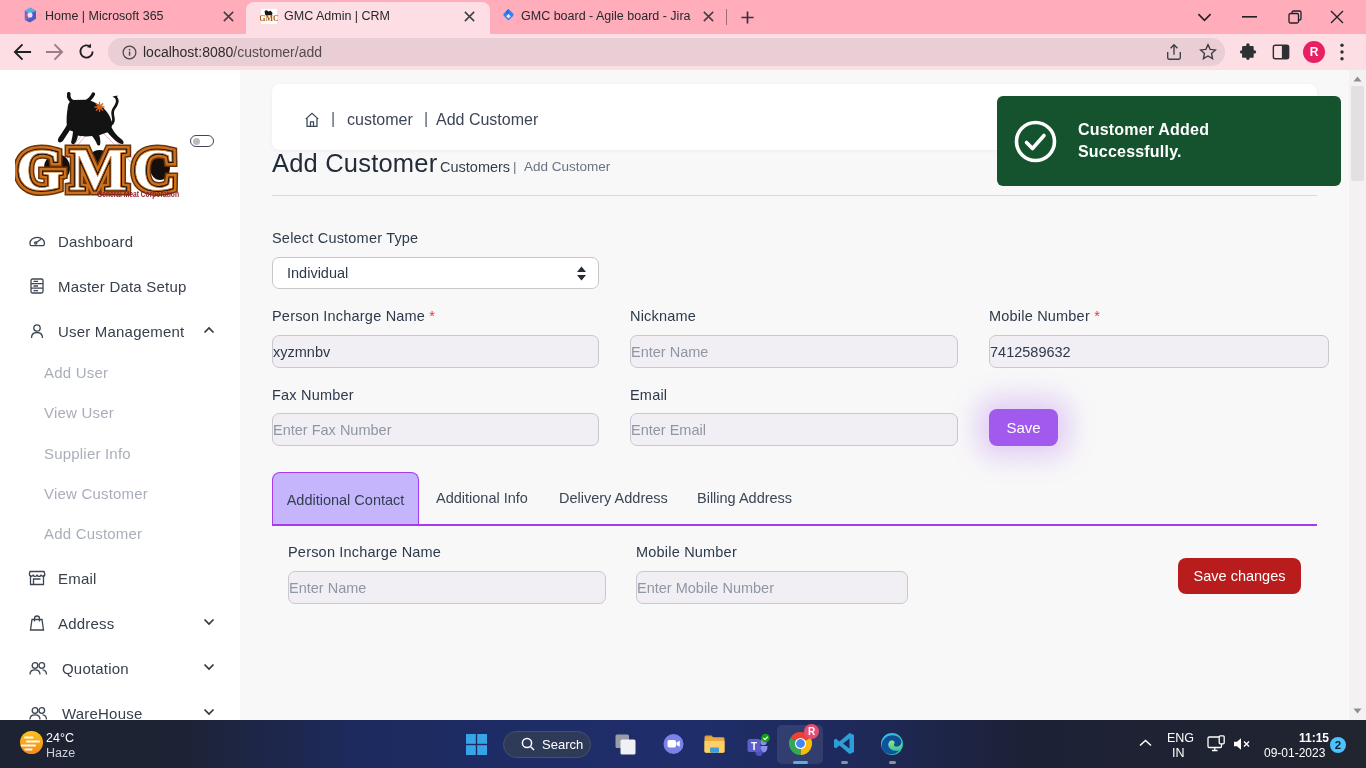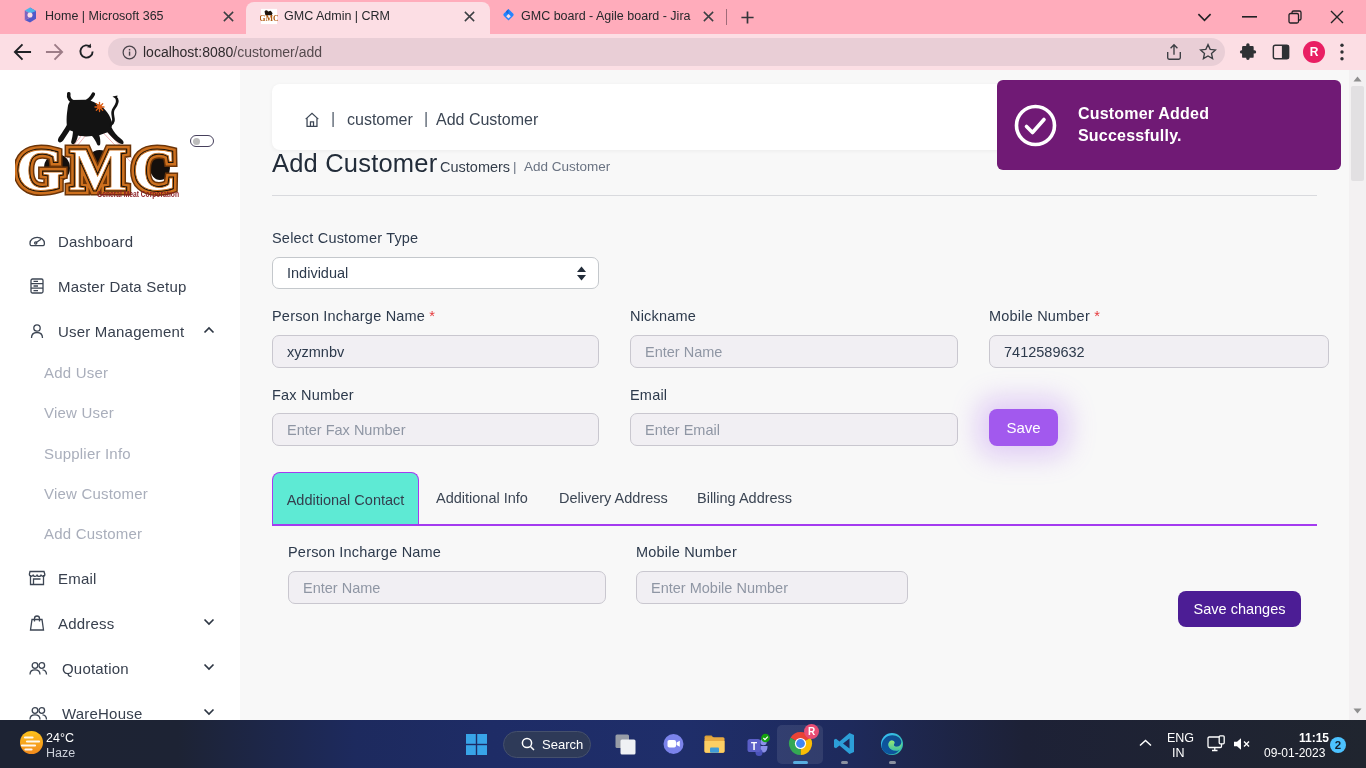--- a/index.html
+++ b/index.html
@@ -32,34 +32,34 @@
 
 .topbar { position:absolute; left:32px; top:14px; width:1045px; height:66px; background:#fff; border-radius:8px; box-shadow:0 1px 4px rgba(0,0,0,.05); }
 .crumb { position:absolute; top:23px; font-size:16px; color:#3c4654; }
 
 .h1 { position:absolute; left:32px; top:79px; font-size:25.5px; font-weight:500; color:#222c39; letter-spacing:.2px; }
 .h1small { position:absolute; top:89px; font-size:13.5px; }
 .divider { position:absolute; left:32px; top:125px; width:1045px; height:1px; background:#d9dade; }
 
 .flabel { position:absolute; font-size:14.5px; color:#2d3a4c; letter-spacing:.2px; }
 .req { color:#e5383b; }
-.finput { position:absolute; height:33px; background:#f1eff3; border:1px solid #c9c7cf; border-radius:7px; font-size:14.5px; color:#2d3a4c; display:flex; align-items:center; padding-left:14px; }
+.finput { position:absolute; height:33px; background:#f1eff3; border:1px solid #c9c7cf; border-radius:7px; font-size:14.5px; color:#2d3a4c; display:flex; align-items:center; }
 .ph { color:#8f96a4; }
 .fselect { position:absolute; left:32px; top:187px; width:327px; height:32px; background:#fff; border:1px solid #c4c8cc; border-radius:7px; font-size:14.5px; color:#2d3a4c; display:flex; align-items:center; padding-left:14px; }
 
 .savebtn { position:absolute; left:749px; top:339px; width:69px; height:37px; background:#a259ee; border-radius:8px; color:#fff; font-size:15px; display:flex; align-items:center; justify-content:center; box-shadow:0 0 26px 12px rgba(170,100,240,.28); }
-.savechanges { position:absolute; left:938px; top:488px; width:123px; height:36px; background:#4c1d95; border-radius:8px; color:#fff; font-size:14.5px; display:flex; align-items:center; justify-content:center;margin-top:33px; }
+.savechanges { position:absolute; left:938px; top:488px; width:123px; height:36px; background:#b91c1c; border-radius:8px; color:#fff; font-size:14.5px; display:flex; align-items:center; justify-content:center; }
 
 
 .ftabline { position:absolute; left:32px; top:454px; width:1045px; height:2px; background:#a43bf0; }
-.ftab-active { position:absolute; left:32px; top:402px; width:147px; height:54px; background:#5eead4; border:1px solid #a43bf0; border-bottom:none; border-radius:8px 8px 0 0; font-size:14.5px; color:#343f4e; display:flex; align-items:center; justify-content:center; }
+.ftab-active { position:absolute; left:32px; top:402px; width:147px; height:54px; background:#c4b5fd; border:1px solid #a43bf0; border-bottom:none; border-radius:8px 8px 0 0; font-size:14.5px; color:#343f4e; display:flex; align-items:center; justify-content:center; }
 .ftab { position:absolute; top:402px; height:52px; font-size:14.5px; color:#3c4654; display:flex; align-items:center; }
 
 
-.toast { position:absolute; left:997px; top:10px; width:344px; height:90px; background:#701a75; border-radius:6px; }
+.toast { position:absolute; left:997px; top:26px; width:344px; height:90px; background:#14532d; border-radius:6px; }
 .toast .t1 { position:absolute; left:81px; top:23px; font-size:16px; font-weight:bold; color:#fff; line-height:22px; letter-spacing:.2px; }
 
 
 .taskbar { position:absolute; left:0; top:720px; width:1366px; height:48px;
   background:linear-gradient(90deg,#1d2333 0%,#1d2334 13%,#1d2a5e 26%,#1e2c66 36%,#1f2e6a 50%,#1e2a5c 62%,#1d2136 75%,#20252f 100%); }
 .tbtext { position:absolute; color:#fff; font-size:12px; }
 </style>
 </head>
 <body>
 

